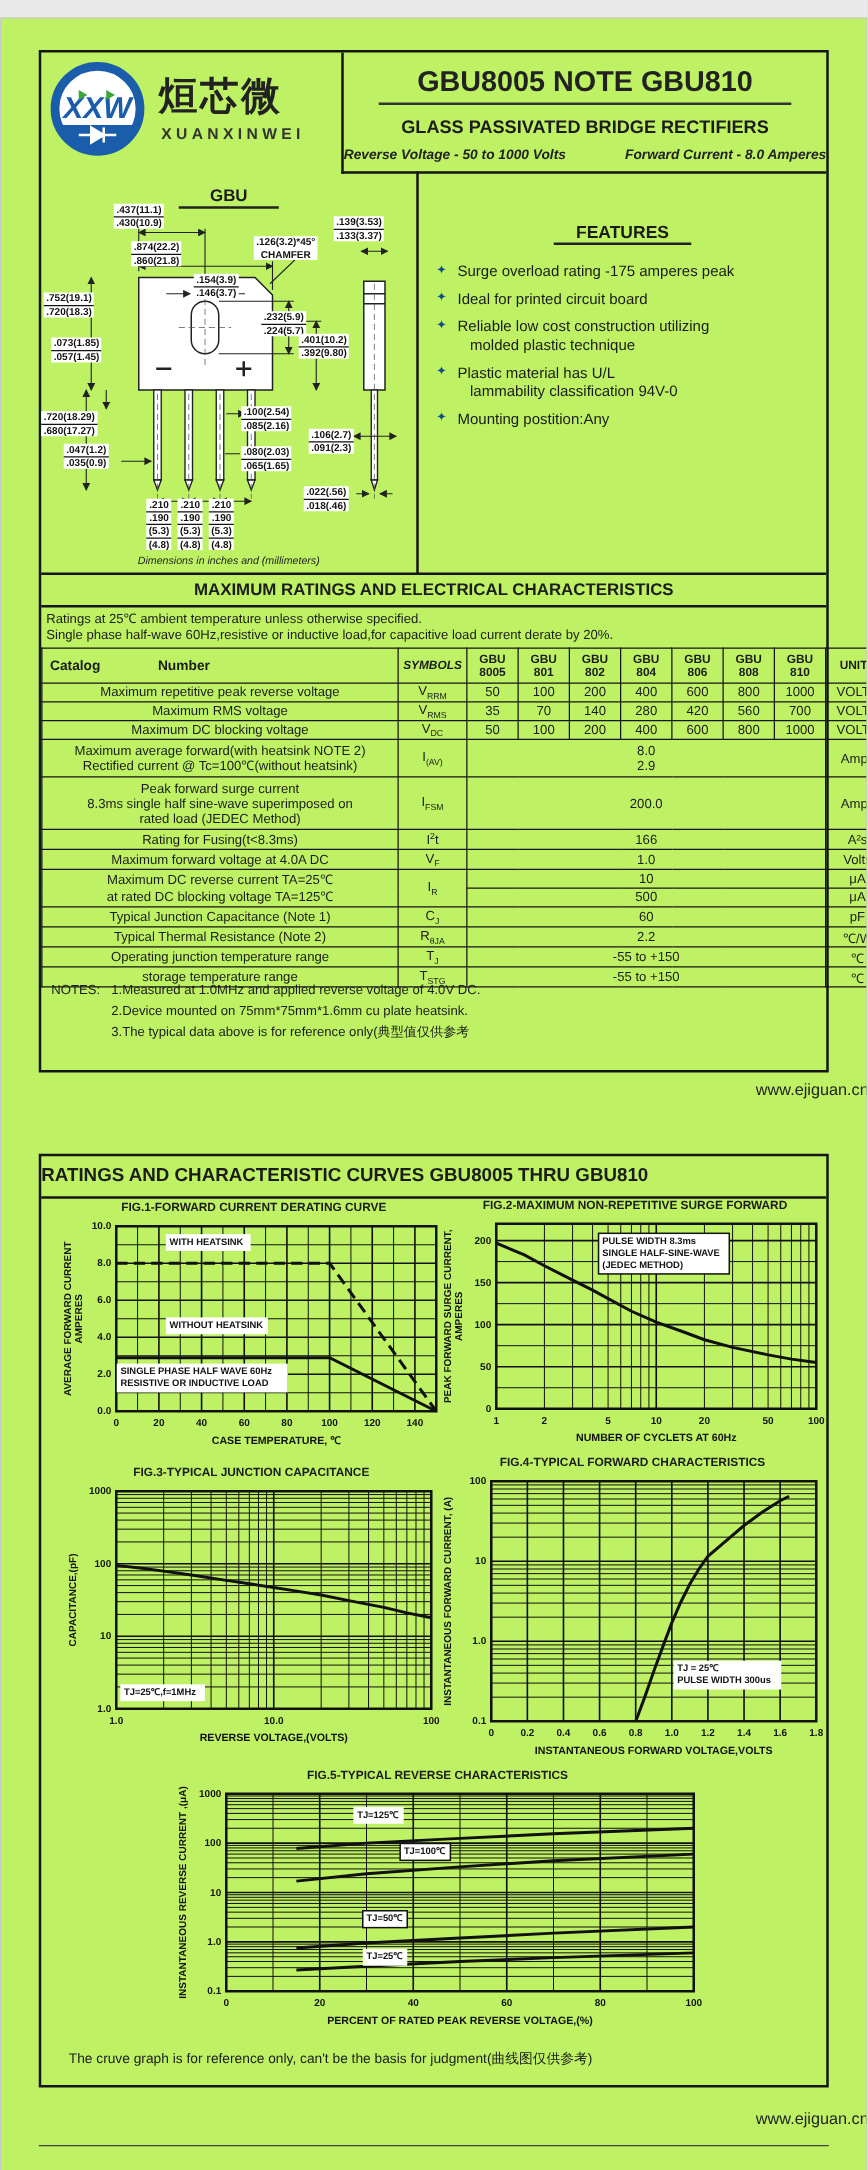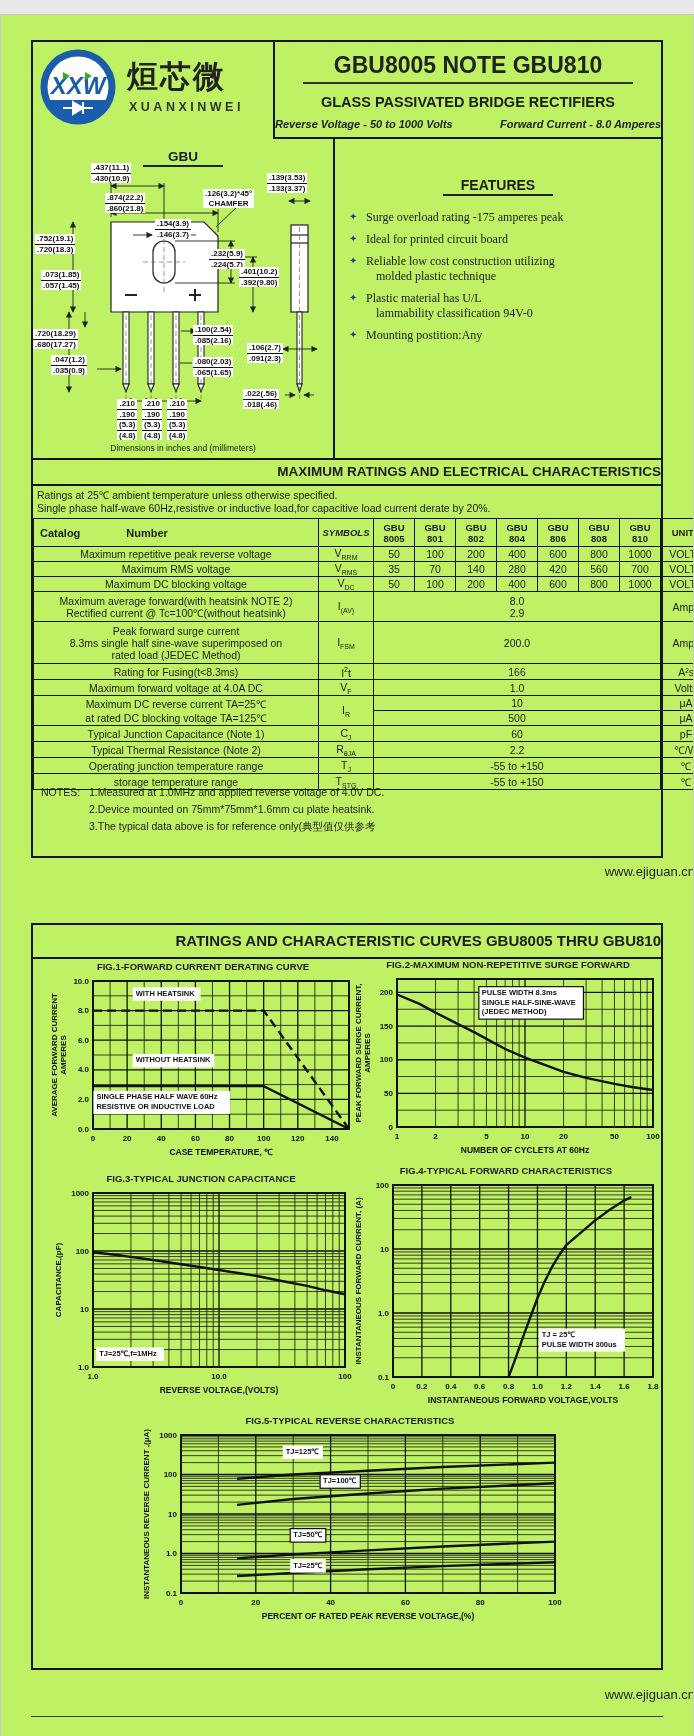--- a/index.html
+++ b/index.html
@@ -19,32 +19,32 @@
   .doc-line3{margin-top:8px;display:flex;justify-content:space-between;gap:22px;font-size:11px;font-style:italic;font-weight:bold;color:#222;}
 
   
   .diagram{position:absolute;left:0;top:95px;width:300px;height:323px;}
   .pkg-name{position:absolute;left:110px;top:12px;width:80px;text-align:center;font-size:13.5px;font-weight:bold;border-bottom:2px solid #222;padding-bottom:1px;}
   .pkg-svg{position:absolute;left:0;top:0;}
   .dim{position:absolute;font-size:8px;line-height:9.5px;font-weight:bold;color:#111;text-align:center;background:#fff;z-index:3;}
   .dim span{display:block;border-bottom:1px solid #111;padding:0 2px;}
   .dim span:last-child{border-bottom:none;}
   .dim.nou span{border-bottom:none;}
-  .pkg-caption{position:absolute;left:40px;top:306px;width:220px;text-align:center;font-size:8.5px;color:#222;}
+  .pkg-caption{position:absolute;left:40px;top:306px;width:220px;text-align:center;font-size:8.5px;font-style:italic;color:#222;}
 
   
   .features{position:absolute;left:300px;top:95px;width:328px;height:323px;border-left:2px solid #151515;box-sizing:border-box;}
   .feat-head{margin:40px auto 14px;width:110px;text-align:center;font-size:14px;font-weight:bold;border-bottom:2px solid #222;padding-bottom:1px;}
   .feat-item{display:flex;margin:7px 0 7px 14px;font-size:12px;color:#1b1b1b;}
   .feat-bullet{width:17px;color:#134a8e;font-size:10px;line-height:14px;}
-  .feat-text div{line-height:15px;font-family:Liberation Serif, serif;}
+  .feat-text div{line-height:15px;}
   .feat-text div.second{padding-left:10px;}
 
   
-  .band{position:absolute;left:0;top:416px;width:628px;height:24px;line-height:24px;text-align:right;
+  .band{position:absolute;left:0;top:416px;width:628px;height:24px;line-height:24px;text-align:center;
         font-size:13.5px;font-weight:bold;border-top:2px solid #151515;border-bottom:2px solid #151515;box-sizing:content-box;}
   .conds{position:absolute;left:0;top:444px;width:628px;font-size:10.5px;line-height:13px;padding-top:3px;}
   .conds div{padding-left:4px;}
   .tbl-wrap{position:absolute;left:0;top:476px;width:628px;}
   table#rtable{border-collapse:collapse;table-layout:fixed;width:628px;font-size:10.5px;}
   #rtable th,#rtable td{border:1px solid #151515;padding:0 2px;text-align:center;vertical-align:middle;}
   #rtable th{font-size:9.5px;font-weight:bold;}
   th.cat{text-align:left;}
   .cat-in{display:flex;gap:46px;padding-left:4px;font-size:11px;font-weight:bold;}
   th.symh{font-style:italic;font-size:8.5px;font-weight:normal;}
@@ -56,21 +56,21 @@
   .notes{position:absolute;left:0;top:742px;width:628px;font-size:10.5px;}
   .notes-label{position:absolute;left:8px;top:2px;}
   .note-line{padding-left:56px;line-height:17px;}
 
   .footer{position:absolute;left:0;width:694px;text-align:right;font-size:13px;color:#222;}
   .f1{top:849px;}
   .f2{top:1672px;}
   .footer-line{position:absolute;left:30px;top:1701px;width:632px;border-top:1.5px solid #444;}
 
   
-  .band2{width:100%;height:32px;line-height:31px;text-align:right;font-size:15px;font-weight:bold;border-bottom:2px solid #151515;}
+  .band2{width:100%;height:32px;line-height:31px;text-align:left;font-size:15px;font-weight:bold;border-bottom:2px solid #151515;}
   .fig{position:absolute;}
   .fig-title{text-align:center;font-size:9.5px;font-weight:bold;margin-bottom:1px;white-space:nowrap;}
   .fig-canvas{position:relative;}
   .curve-note{position:absolute;left:22px;top:714px;font-size:11px;color:#1b1b1b;}
   svg{display:block;}
 </style>
 </head>
 <body>
 
 <div class="page">
@@ -829,17 +829,18 @@
             <rect x="185.12" y="47.76302560984607" width="40.199999999999996" height="13.5" fill="#fff" stroke="#111" stroke-width="1.2"></rect>
             <text x="188.12" y="56.26302560984607" font-size="7.5" text-anchor="start" font-weight="bold" fill="#111">TJ=100℃</text>
             <rect x="155.2" y="101.60855275515269" width="35.599999999999994" height="13.5" fill="#fff" stroke="#111" stroke-width="1.2"></rect>
             <text x="158.2" y="110.10855275515269" font-size="7.5" text-anchor="start" font-weight="bold" fill="#111">TJ=50℃</text>
             <rect x="155.2" y="132.0836192787956" width="35.599999999999994" height="13.5" fill="#fff" stroke="none" stroke-width="1.2"></rect>
             <text x="158.2" y="140.5836192787956" font-size="7.5" text-anchor="start" font-weight="bold" fill="#111">TJ=25℃</text>
           </svg>
         </div>
     </div>
 
+    <div class="curve-note">The cruve graph is for reference only, can't be the basis for judgment(曲线图仅供参考)</div>
   </div>
 
   <div class="footer f2">www.ejiguan.cn</div>
   <div class="footer-line"></div>
 </div>
 
 </body></html>

